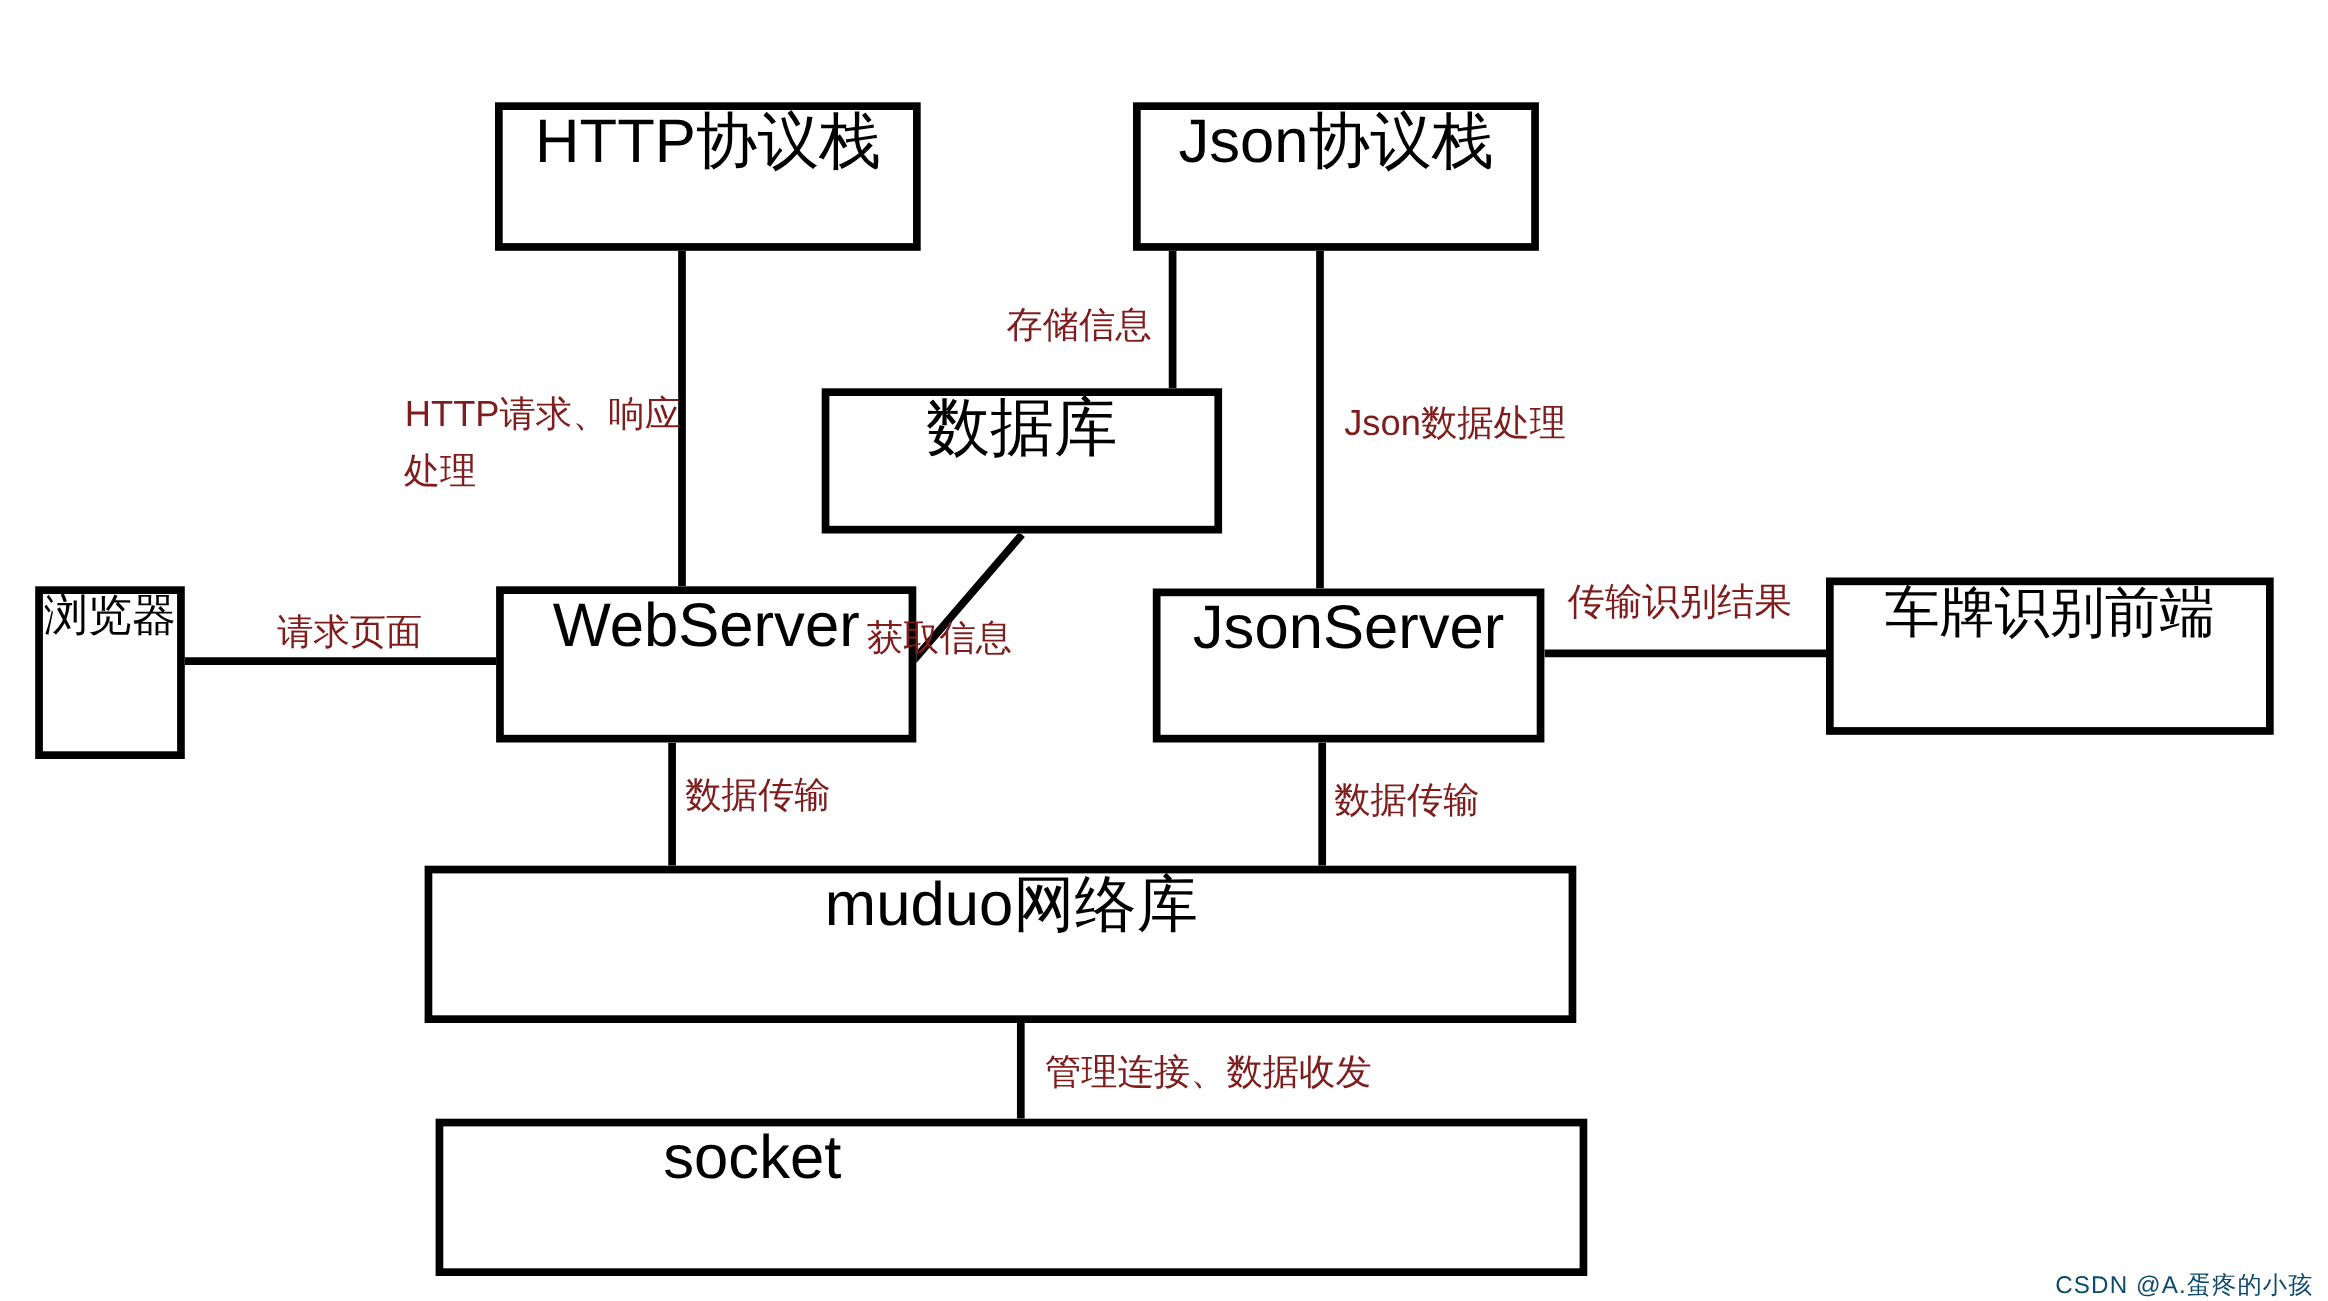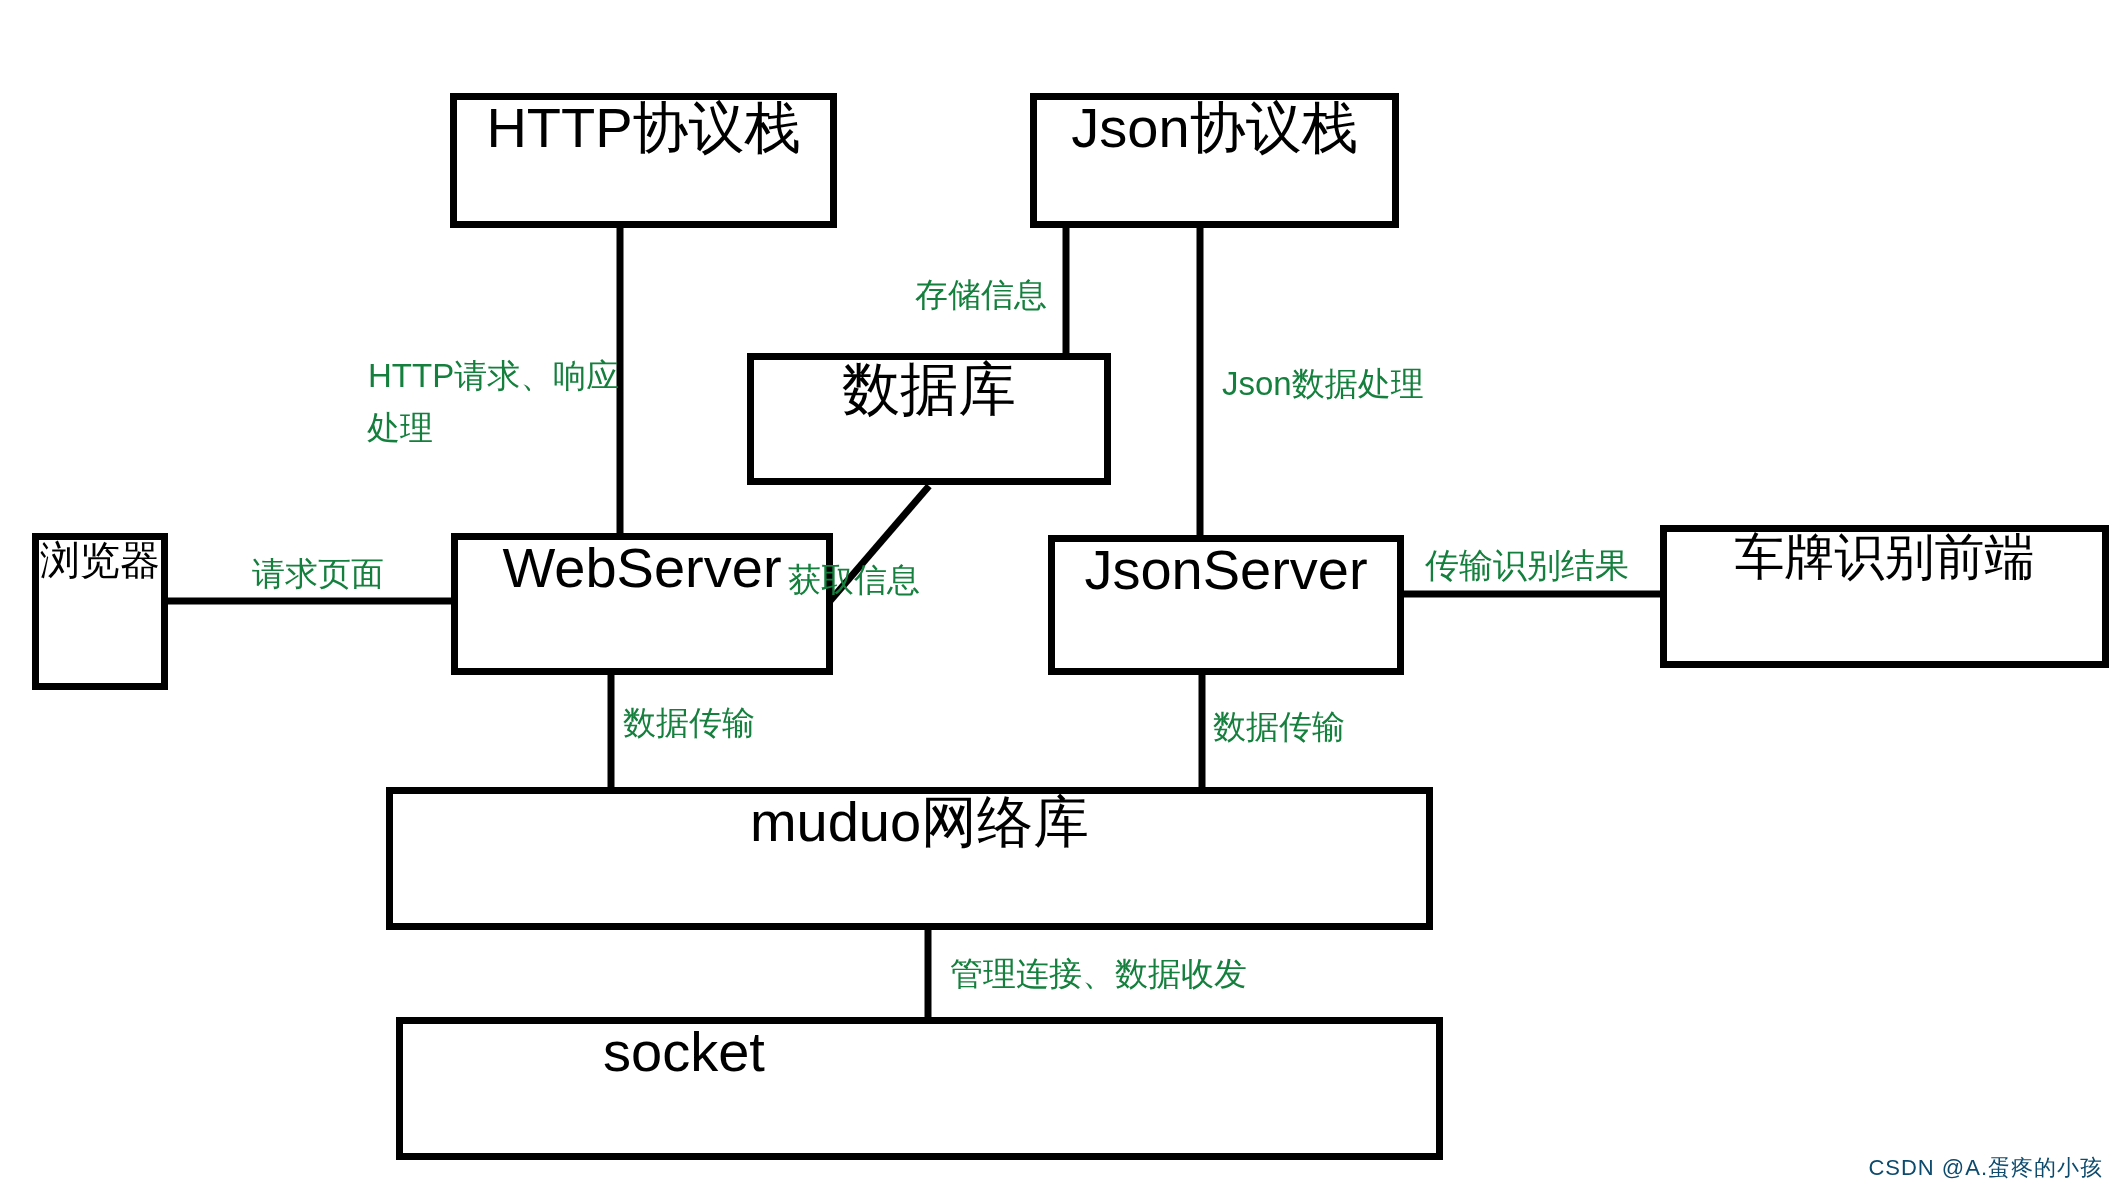--- a/index.html
+++ b/index.html
@@ -28,39 +28,39 @@
     white-space: nowrap;
   }
   .node-label { line-height: 1; }
 
   .n-http   { left: 450px;  top: 93px;   width: 387px;  height: 135px; font-size: 56px; }
   .n-jsonp  { left: 1030px; top: 93px;   width: 369px;  height: 135px; font-size: 56px; }
   .n-db     { left: 747px;  top: 353px;  width: 364px;  height: 132px; font-size: 58px; }
   .n-brw    { left: 32px;   top: 533px;  width: 136px;  height: 157px; font-size: 40px; }
   .n-web    { left: 451px;  top: 533px;  width: 382px;  height: 142px; font-size: 56px; }
   .n-jsrv   { left: 1048px; top: 535px;  width: 356px;  height: 140px; font-size: 56px; }
-  .n-plate  { left: 1660px; top: 525px;  width: 449px;  height: 143px; font-size: 50px; }
+  .n-plate  { left: 1660px; top: 525px;  width: 407px;  height: 143px; font-size: 50px; }
   .n-muduo  { left: 386px;  top: 787px;  width: 1047px; height: 143px; font-size: 56px; padding-left: 20px; }
   .n-socket { left: 386px;  top: 1017px; width: 1047px; height: 143px; font-size: 56px;
               justify-content: flex-start; padding-left: 200px; margin-left: 10px; }
 
   .edge-label {
     position: absolute;
     font-size: 33px;
     line-height: 1.1;
     white-space: nowrap;
-    color: #15803d;
+    color: #7f1d1d;
   }
   .l-httpreq1 { left: 368px;  top: 358px; }
   .l-httpreq2 { left: 367px;  top: 410px; }
   .l-reqpage  { left: 252px;  top: 556px; }
   .l-store    { left: 915px;  top: 277px; }
   .l-jsonproc { left: 1222px; top: 366px; }
   .l-fetch    { left: 788px;  top: 562px; }
-  .l-result   { left: 1425px; top: 547px; font-size: 34px; }
+  .l-result   { left: 1425px; top: 529px; font-size: 34px; }
   .l-dtl      { left: 623px;  top: 705px; }
   .l-dtr      { left: 1213px; top: 709px; }
   .l-manage   { left: 950px;  top: 956px; }
 
   .watermark {
     position: absolute;
     right: 13px;
     bottom: 0;
     font-size: 22px;
     color: #0c4a6e;

